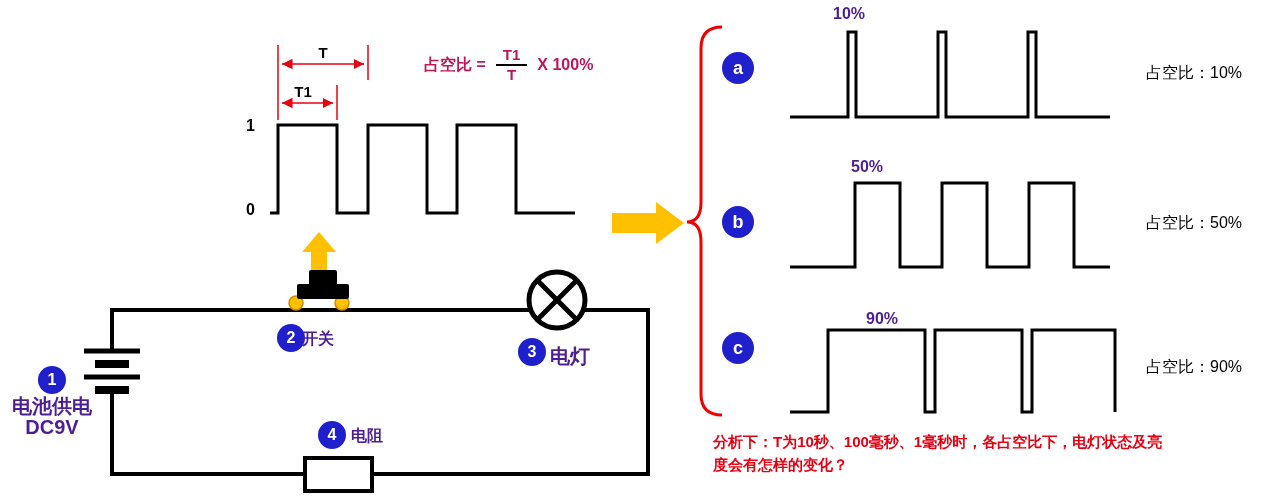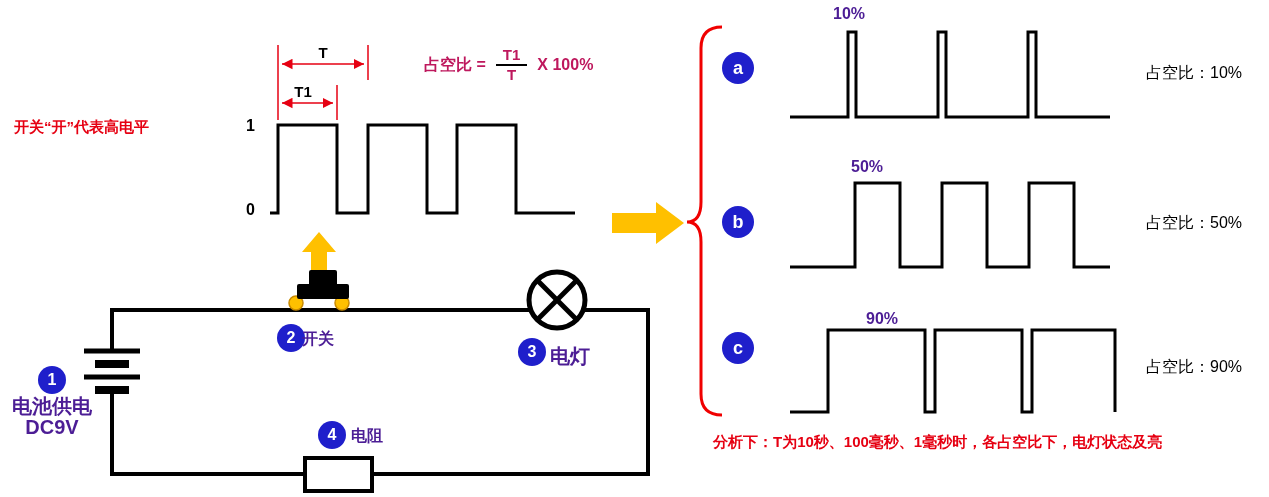--- a/index.html
+++ b/index.html
@@ -79,21 +79,20 @@
     <polygon points="319,232 336,252 327,252 327,270 311,270 311,252 302,252" fill="#ffc000"></polygon>
     <polygon points="684,223 656,202 656,213 612,213 612,233 656,233 656,244" fill="#ffc000"></polygon>
 
     <path d="M 722 27 Q 701 27 701 48 L 701 202 Q 701 222 687 222 Q 701 222 701 242 L 701 394 Q 701 415 722 415" fill="none" stroke="#f00000" stroke-width="3"></path>
 
     <polyline points="790,117 848,117 848,32 856,32 856,117 938,117 938,32 946,32 946,117 1028,117 1028,32 1036,32 1036,117 1110,117" fill="none" stroke="#000" stroke-width="3"></polyline>
     <polyline points="790,267 855,267 855,183 900,183 900,267 942,267 942,183 987,183 987,267 1029,267 1029,183 1074,183 1074,267 1110,267" fill="none" stroke="#000" stroke-width="3"></polyline>
     <polyline points="790,412 828,412 828,330 925,330 925,412 935,412 935,330 1022,330 1022,412 1032,412 1032,330 1115,330 1115,412" fill="none" stroke="#000" stroke-width="3"></polyline>
   </svg>
 
-  <div class="abs red-label" style="left:14px;top:118px">开关“开”代表高电平</div>
   <div class="abs level-num" style="left:246px;top:117px">1</div>
   <div class="abs level-num" style="left:246px;top:201px">0</div>
 
   <div class="tlabel" style="left:305px;top:44px;width:36px">T</div>
   <div class="tlabel" style="left:288px;top:83px;width:30px">T1</div>
 
   <div class="abs formula" style="left:424px;top:46px">
     <span>占空比 =</span>
     <span class="frac">
       <span class="num">T1</span>
@@ -124,16 +123,17 @@
   <div class="badge b32" style="left:722px;top:206px">b</div>
   <div class="purple" style="left:851px;top:158px;font-size:16px">50%</div>
   <div class="duty-red" style="left:1146px;top:213px">占空比：50%</div>
 
   <div class="badge b32" style="left:722px;top:332px">c</div>
   <div class="purple" style="left:866px;top:310px;font-size:16px">90%</div>
   <div class="duty-red" style="left:1146px;top:357px">占空比：90%</div>
 
   <div class="abs analysis" style="left:713px;top:430px;width:552px">
     <div>分析下：T为10秒、100毫秒、1毫秒时，各占空比下，电灯状态及亮</div>
+    <div>度会有怎样的变化？</div>
   </div>
 
 
 </div>
 
 </body></html>

